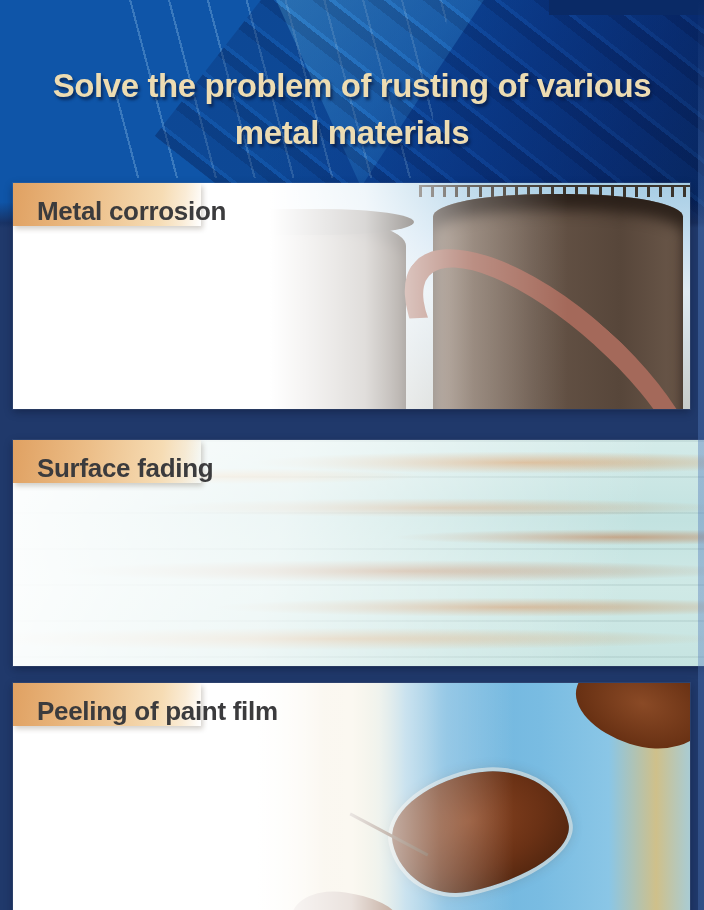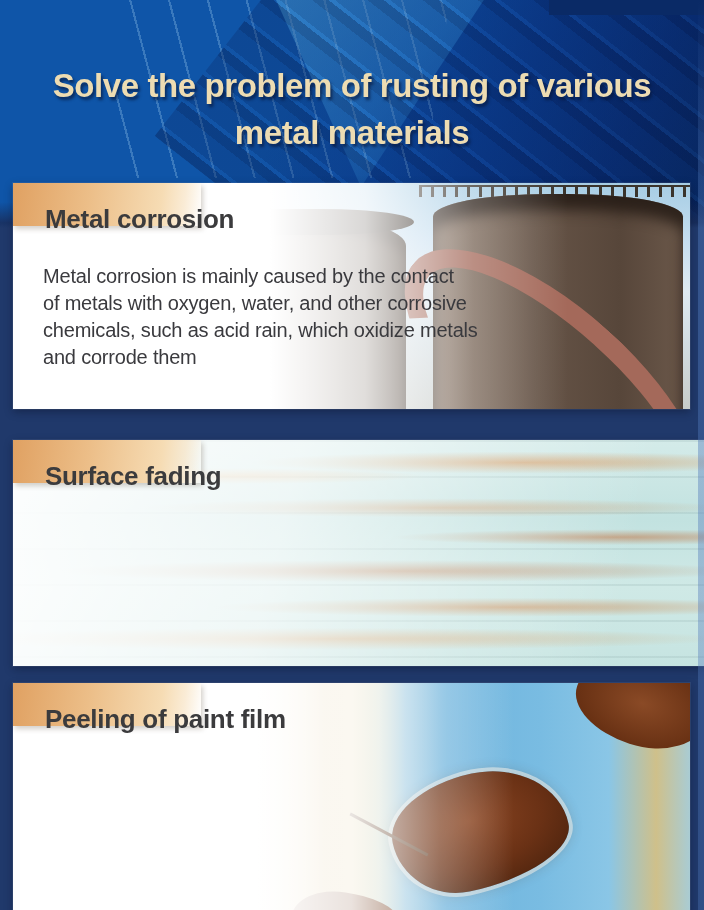--- a/index.html
+++ b/index.html
@@ -36,21 +36,21 @@
   .card1{top:183px;height:226px;}
   .card2{top:440px;height:226px;padding-left:32px;}
   .card3{top:683px;height:250px;}
 
   .card-art{position:absolute;inset:0;z-index:0;}
   .fade-overlay{position:absolute;inset:0;z-index:1;}
 
   .tag{position:absolute;top:0;left:0;width:188px;height:43px;z-index:3;
     background:linear-gradient(97deg,#e0a162 0%,#ecbe88 40%,#f6dcb4 78%,rgba(246,220,180,.55) 90%,rgba(246,220,180,0) 100%);
     box-shadow:2px 3px 5px rgba(60,40,20,.22);}
-  .tag-label{position:absolute;top:5px;left:16px;z-index:4;margin:16px;
+  .tag-label{position:absolute;top:5px;left:16px;z-index:4;margin:8px;
     font-size:26px;font-weight:bold;letter-spacing:-.3px;color:#3b3b3d;white-space:nowrap;}
 
   .card-body{position:absolute;z-index:2;margin:0;color:#3a3a3e;
     font-size:20px;letter-spacing:-.2px;white-space:pre-line;}
   .body1{left:30px;top:80px;line-height:27px;}
   .body2{left:33px;top:102px;line-height:29px;}
   .body3{left:36px;top:100px;line-height:30px;}
 
   
   .art1{background:linear-gradient(180deg,#a6cde4 0%,#c6def0 26%,#dfeaf1 48%,#d3dde2 70%,#c8ccc9 100%);}
@@ -127,24 +127,20 @@
       <div class="a1-pole"></div>
       <div class="a1-lattice"></div>
       <div class="a1-rail"></div>
       <div class="a1-tank-mid"></div>
       <div class="a1-tank-right"></div>
       <div class="a1-pipe"></div>
     </div>
     <div class="fade-overlay fade1"></div>
     <div class="tag"></div>
     <h2 class="tag-label">Metal corrosion</h2>
-    <p class="card-body body1">Metal corrosion is mainly caused by the contact
-of metals with oxygen, water, and other corrosive
-chemicals, such as acid rain, which oxidize metals
-and corrode them</p>
   </section>
 
   <section class="card card2">
     <div class="card-art art2"></div>
     <div class="fade-overlay fade2"></div>
     <div class="tag"></div>
     <h2 class="tag-label">Surface fading</h2>
   </section>
 
   <section class="card card3">

